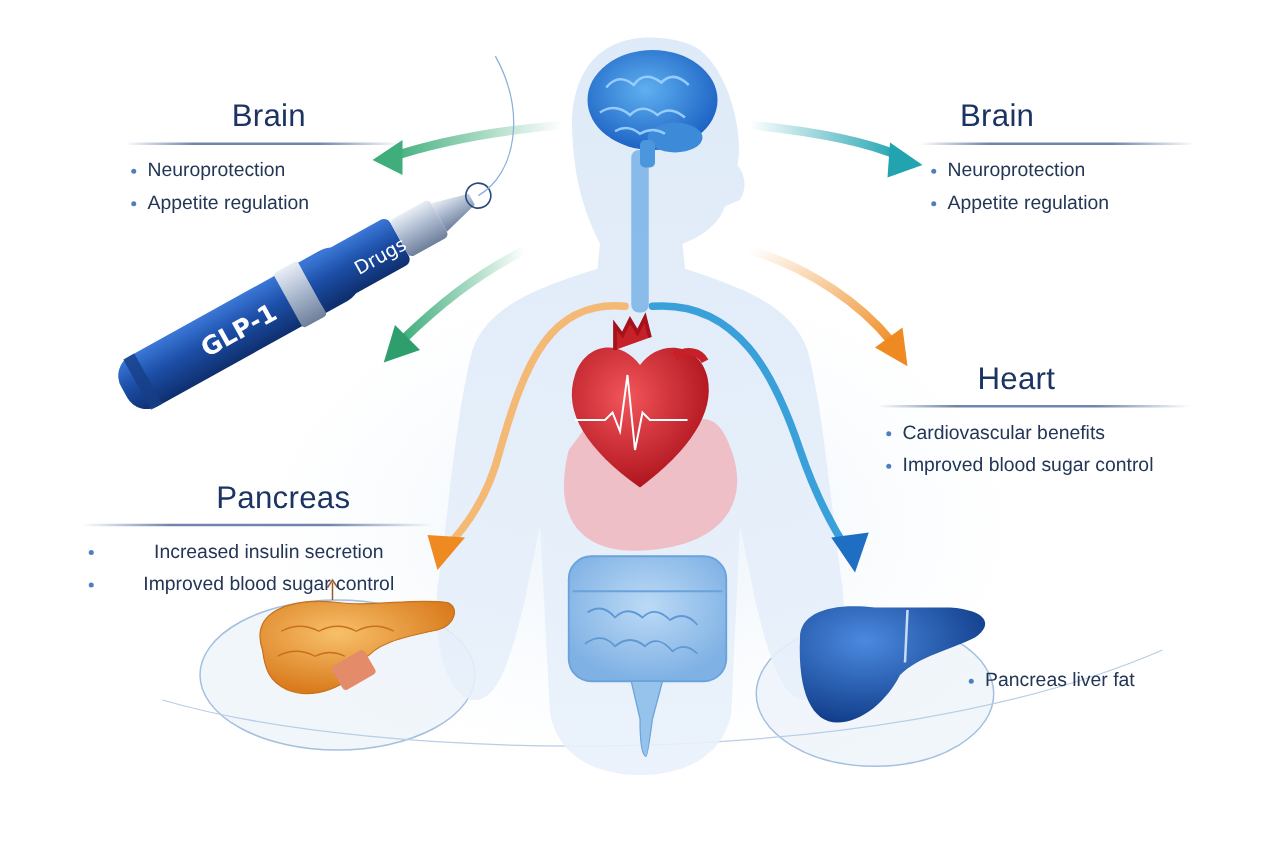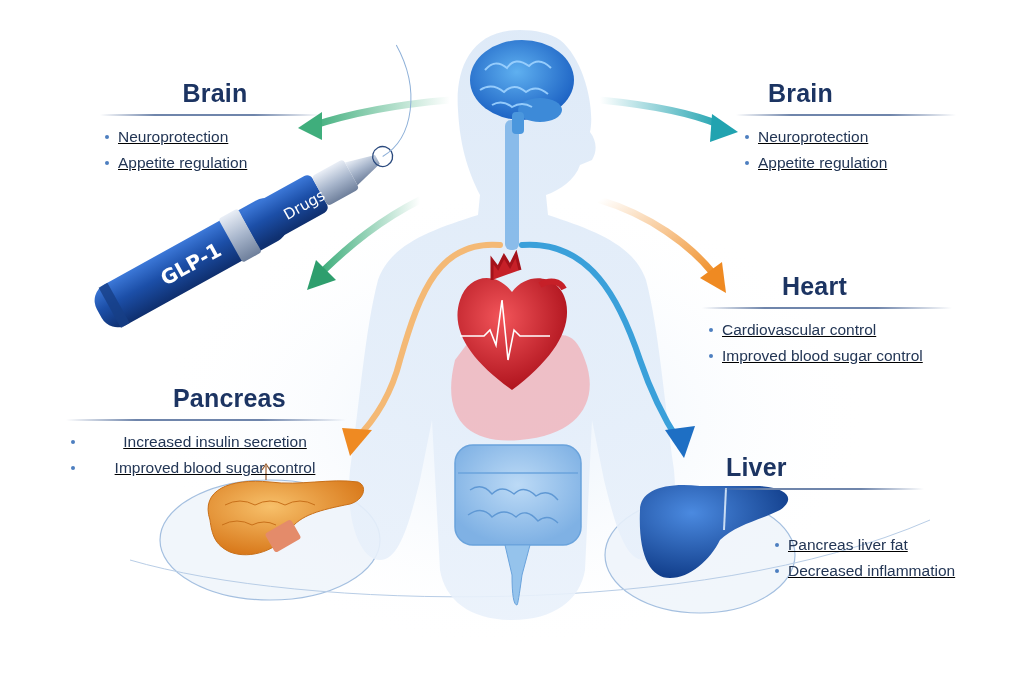--- a/index.html
+++ b/index.html
@@ -4,28 +4,28 @@
 <style>
   html, body { margin: 0; padding: 0; }
   body {
     width: 1024px; height: 683px; overflow: hidden; position: relative;
     background: #ffffff;
     font-family: "Liberation Sans", "DejaVu Sans", sans-serif;
   }
   #canvas { position: absolute; left: 0; top: 0; width: 1024px; height: 683px; }
   .panel { position: absolute; }
   .panel-title {
-    font-weight: bold; font-size: 25px; color: #1c3462; letter-spacing: 0.2px;
+    font-weight: normal; font-size: 25px; color: #1c3462; letter-spacing: 0.2px;
     text-align: center; line-height: 30px;
   }
   .panel-rule {
     height: 1.5px; margin-top: 6px;
     background: linear-gradient(to right, rgba(100,120,160,0) 0%, #6f85ab 25%, #6f85ab 70%, rgba(100,120,160,0) 100%);
   }
-  .panel-list { list-style: none; margin: 8px 0 0 0; padding: 0; text-decoration: underline; }
+  .panel-list { list-style: none; margin: 8px 0 0 0; padding: 0; }
   .panel-list li {
     font-size: 15.5px; color: #233655; line-height: 26px; position: relative; padding-left: 16px;
     white-space: nowrap;
   }
   .panel-list li::before {
     content: ""; position: absolute; left: 3px; top: 11px; width: 4px; height: 4px; border-radius: 50%;
     background: #4d7fc0;
   }
   .pen-label {
     position: absolute; color: #ffffff; font-weight: bold; font-family: "DejaVu Sans", sans-serif;
@@ -227,40 +227,35 @@
 
   <div class="panel" style="left:736px; top:78px; width:220px;">
     <div class="panel-title" style="text-align:left; padding-left:32px;">Brain</div>
     <div class="panel-rule"></div>
     <ul class="panel-list" style="margin-left:6px;">
       <li>Neuroprotection</li>
       <li>Appetite regulation</li>
     </ul>
   </div>
 
-  <div class="panel" style="left:702px; top:271px; width:250px;">
+  <div class="panel" style="left:702px; top:288px; width:250px;">
     <div class="panel-title" style="text-align:left; padding-left:80px;">Heart</div>
     <div class="panel-rule"></div>
     <ul class="panel-list" style="margin-left:4px;">
-      <li>Cardiovascular control</li>
+      <li>Cardiovascular benefits</li>
       <li>Improved blood sugar control</li>
     </ul>
   </div>
 
   <div class="panel" style="left:66px; top:355px; width:280px;">
     <div class="panel-title" style="text-align:left; padding-left:107px;margin-top:28px;">Pancreas</div>
     <div class="panel-rule"></div>
     <ul class="panel-list" style="margin-left:2px;text-align:center;">
       <li>Increased insulin secretion</li>
       <li>Improved blood sugar control</li>
     </ul>
   </div>
 
-  <div class="panel" style="left:724px; top:452px; width:200px;">
-    <div class="panel-title" style="text-align:left; padding-left:2px;">Liver</div>
-    <div class="panel-rule" style="margin-left:-10px;"></div>
-  </div>
   <ul class="panel-list" style="position:absolute; left:772px; top:532px; margin:0;">
     <li>Pancreas liver fat</li>
-    <li>Decreased inflammation</li>
   </ul>
 
 </div>
 
 </body></html>

